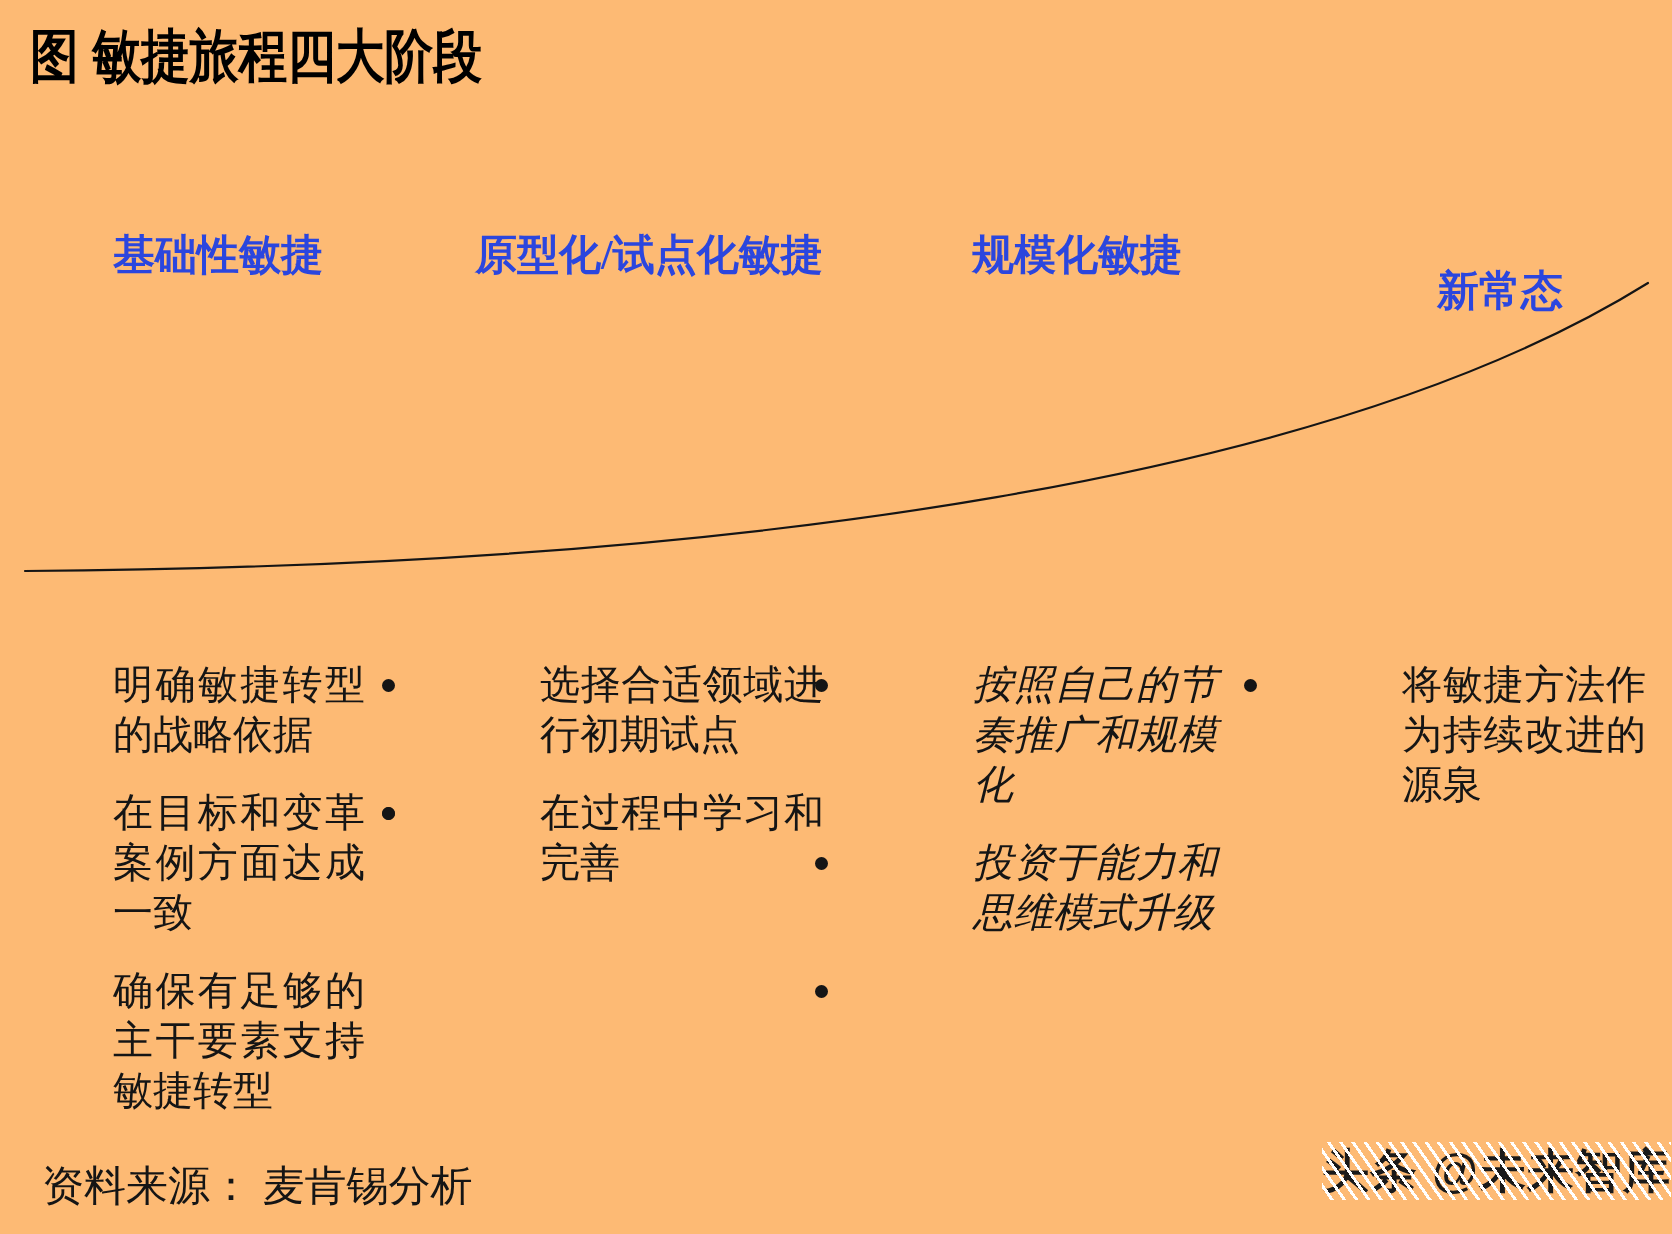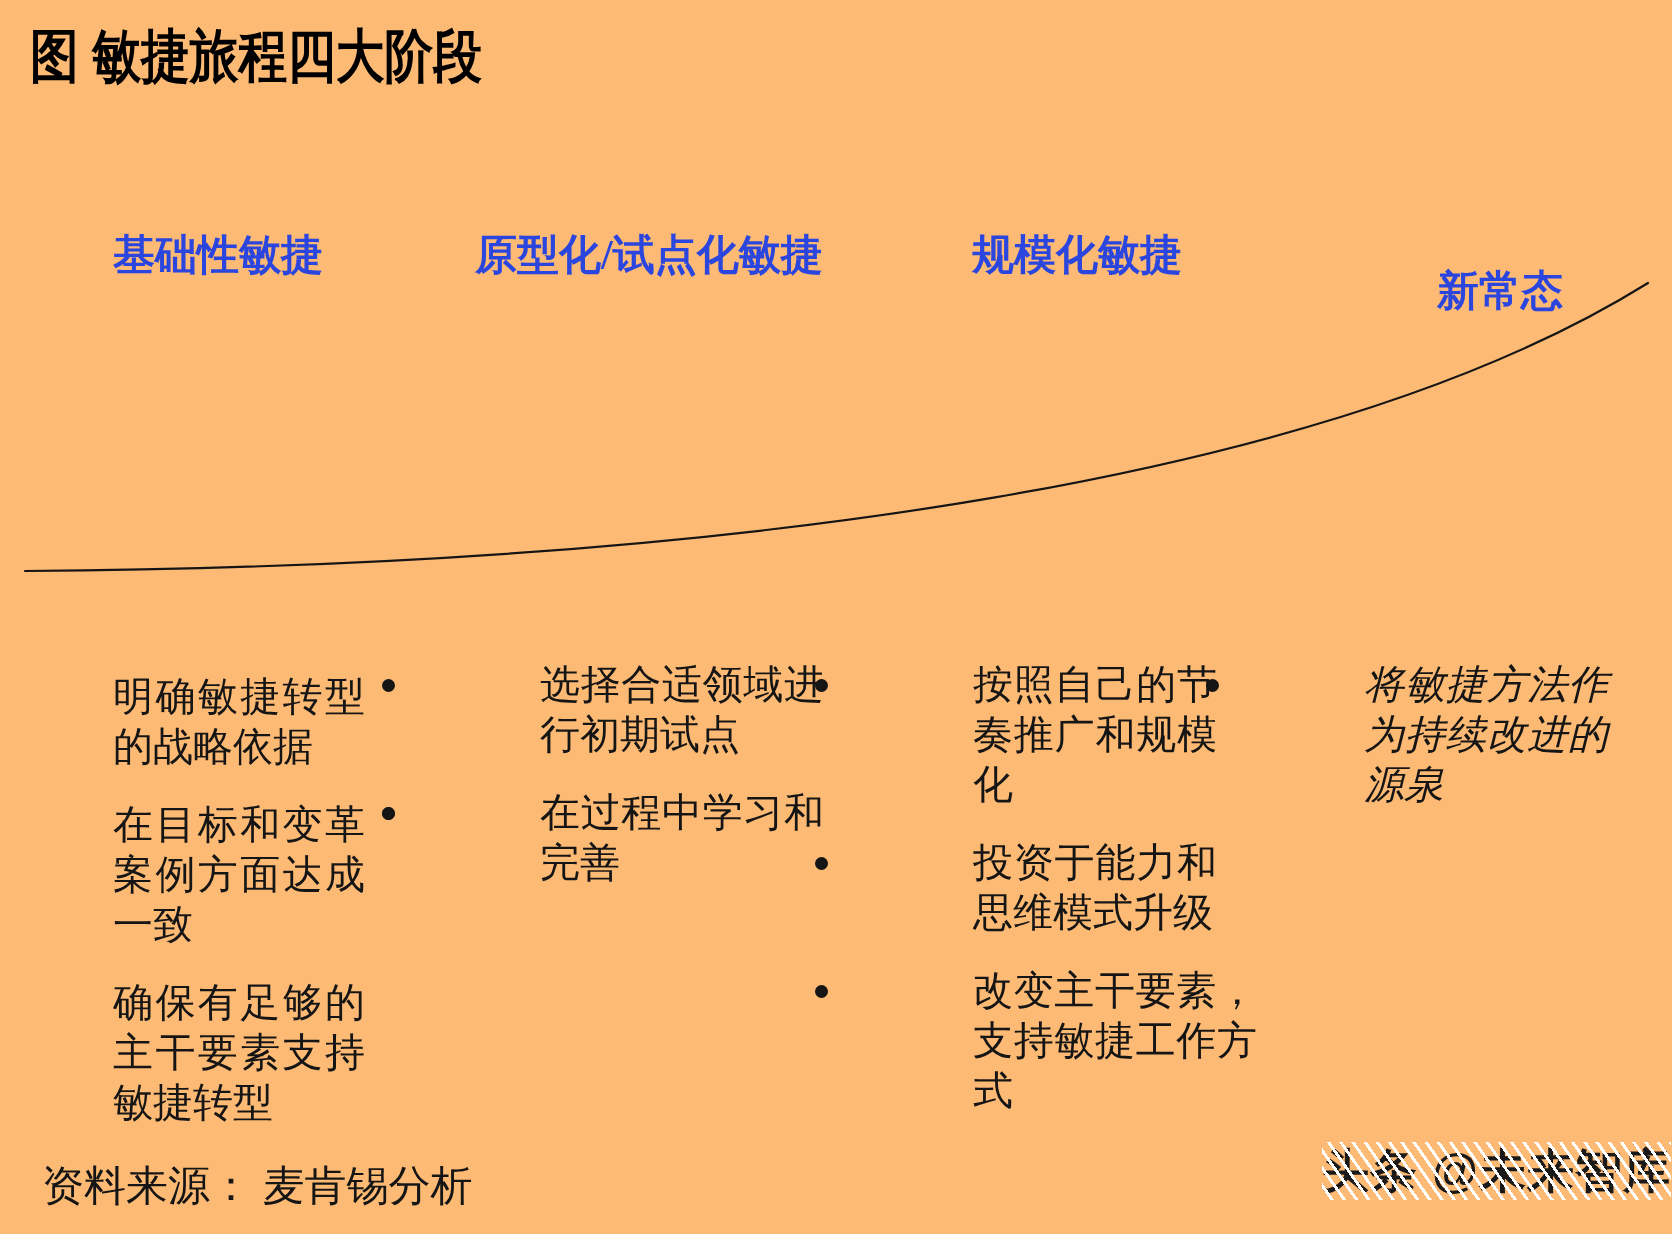--- a/index.html
+++ b/index.html
@@ -40,35 +40,35 @@
   .stage-h.h3 { left: 972px; }
   .stage-h.h4 { left: 1437px; margin-top: 36px; }
   .curve-svg { position: absolute; left: 0; top: 0; }
   .curve-path {
     fill: none;
     stroke: var(--ink, #151515);
     stroke-width: 2.2;
     stroke-linecap: round;
   }
   .col { position: absolute; top: 660px; }
-  .col.c1 { left: 30px; margin-top: 12px; }
+  .col.c1 { left: 30px; }
   .col.c2 { left: 457px; }
   .col.c3 { left: 890px; }
-  .col.c4 { left: 1281px; font-style: italic; }
+  .col.c4 { left: 1319px; }
   .item {
     position: relative;
     padding-left: 83px;
     margin: 0 0 28px 0;
     font-size: 40px;
     line-height: 50px;
     text-align: justify;
   }
   .c1 .item { width: 252px; }
   .c2 .item { width: 284px; }
-  .c3 .item { width: 244px; }
+  .c3 .item { width: 244px; font-style: italic; }
   .c3 .item.wide { width: 284px; }
   .c4 .item { width: 244px; }
   .dot {
     position: absolute;
     left: -75px;
     top: 19px;
     width: 13px;
     height: 13px;
     border-radius: 50%;
     background: var(--ink, #151515);
@@ -155,21 +155,20 @@
     <div class="item">
       <span class="dot"></span>
       <span>按照自己的节奏推广和规模化</span>
     </div>
     <div class="item">
       <span class="dot"></span>
       <span>投资于能力和思维模式升级</span>
     </div>
     <div class="item wide">
       <span class="dot"></span>
-      <span>改变主干要素，支持敏捷工作方式</span>
     </div>
   </div>
 
   <div class="col c4">
     <div class="item">
       <span class="dot"></span>
       <span>将敏捷方法作为持续改进的源泉</span>
     </div>
   </div>
 

